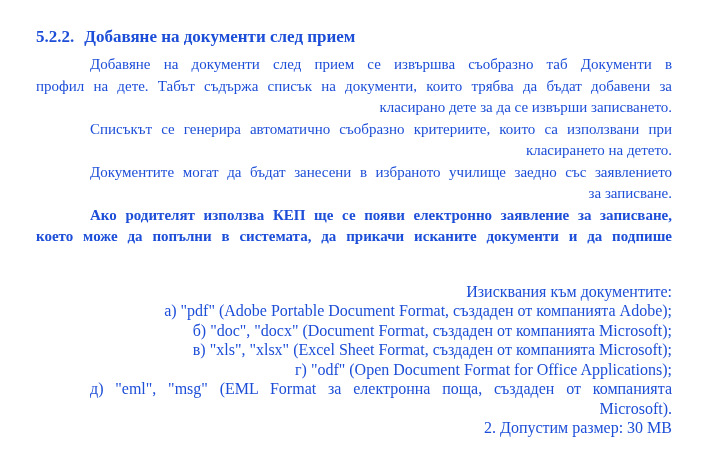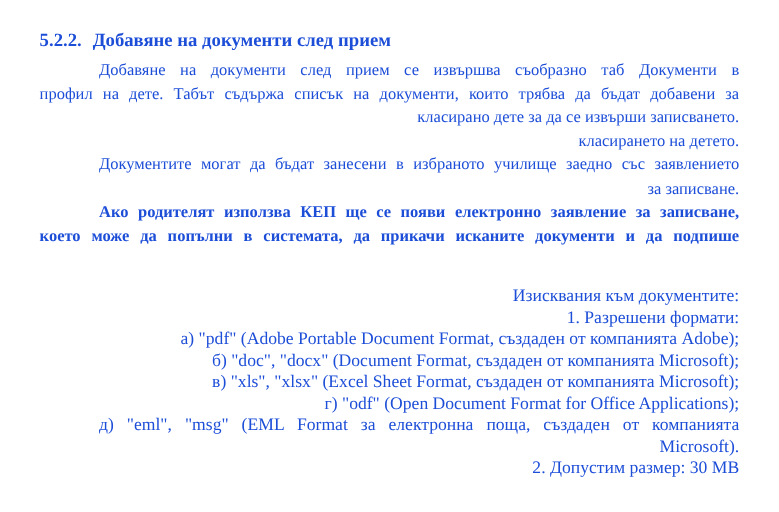--- a/index.html
+++ b/index.html
@@ -48,36 +48,36 @@
 
   <div class="body-text">
 
     <div class="para">
       <div class="line stretch indent">Добавяне на документи след прием се извършва съобразно таб Документи в</div>
       <div class="line stretch">профил на дете. Табът съдържа списък на документи, които трябва да бъдат добавени за</div>
       <div class="line">класирано дете за да се извърши записването.</div>
     </div>
 
     <div class="para">
+      <div class="line stretch indent">Списъкът се генерира автоматично съобразно критериите, които са използвани при</div>
       <div class="line">класирането на детето.</div>
     </div>
 
     <div class="para">
       <div class="line stretch indent">Документите могат да бъдат занесени в избраното училище заедно със заявлението</div>
       <div class="line">за записване.</div>
     </div>
 
     <div class="para bold">
       <div class="line stretch indent">Ако родителят използва КЕП ще се появи електронно заявление за записване,</div>
       <div class="line stretch">което може да попълни в системата, да прикачи исканите документи и да подпише</div>
     </div>
 
     <div class="reqs">
       <div class="line">Изисквания към документите:</div>
-      <div class="line">1. Разрешени формати:</div>
       <div class="line">а) "pdf" (Adobe Portable Document Format, създаден от компанията Adobe);</div>
       <div class="line">б) "doc", "docx" (Document Format, създаден от компанията Microsoft);</div>
       <div class="line">в) "xls", "xlsx" (Excel Sheet Format, създаден от компанията Microsoft);</div>
       <div class="line">г) "odf" (Open Document Format for Office Applications);</div>
       <div class="line stretch">д) "eml", "msg" (EML Format за електронна поща, създаден от компанията</div>
       <div class="line">Microsoft).</div>
       <div class="line">2. Допустим размер: 30 MB</div>
     </div>
 
   </div>

